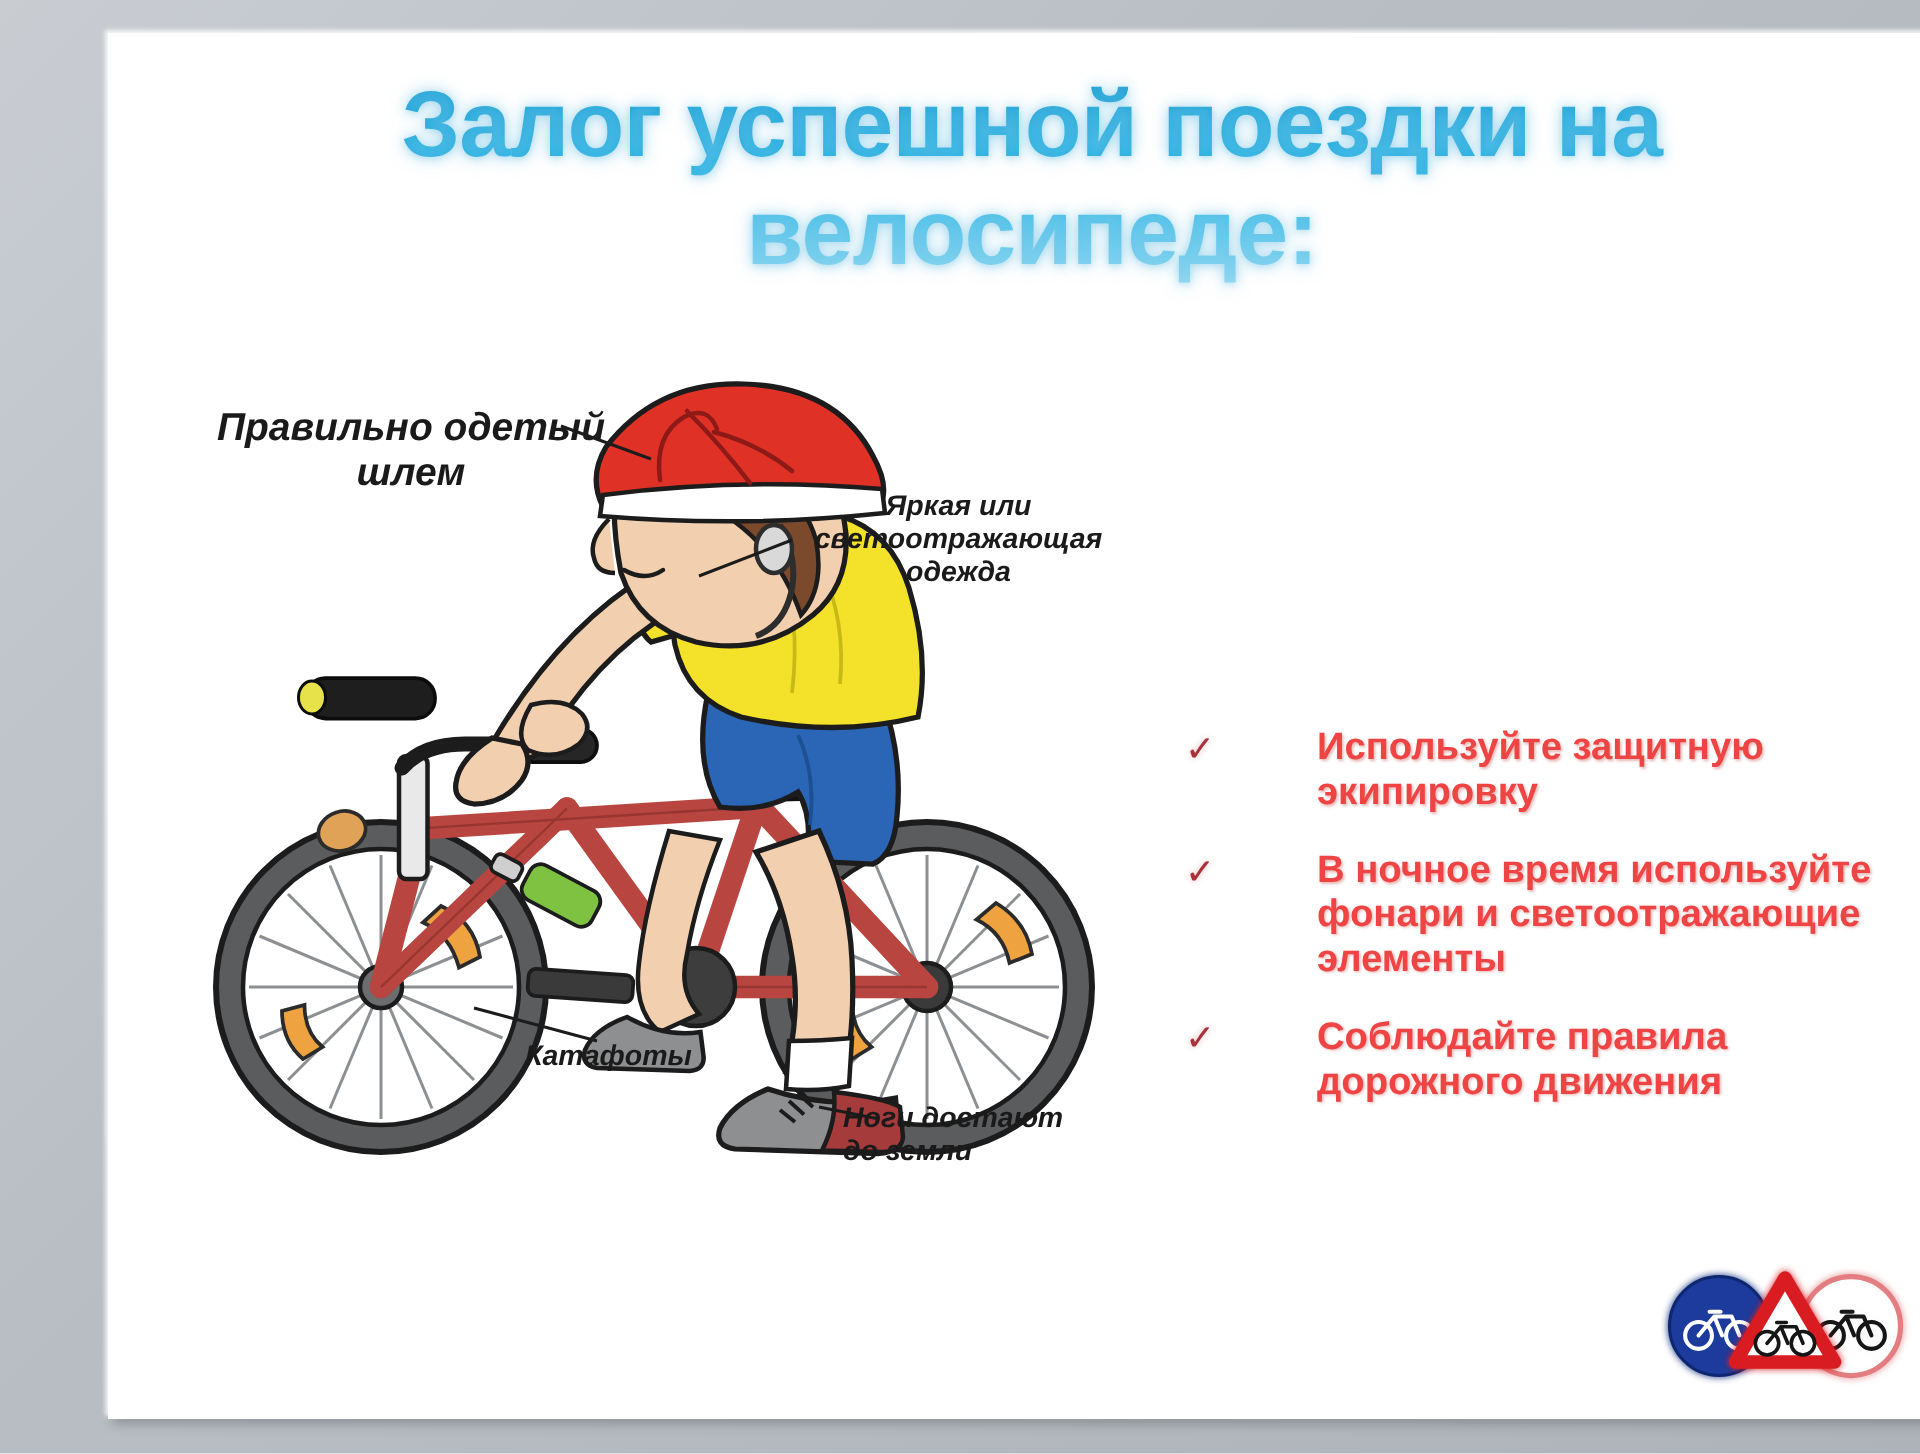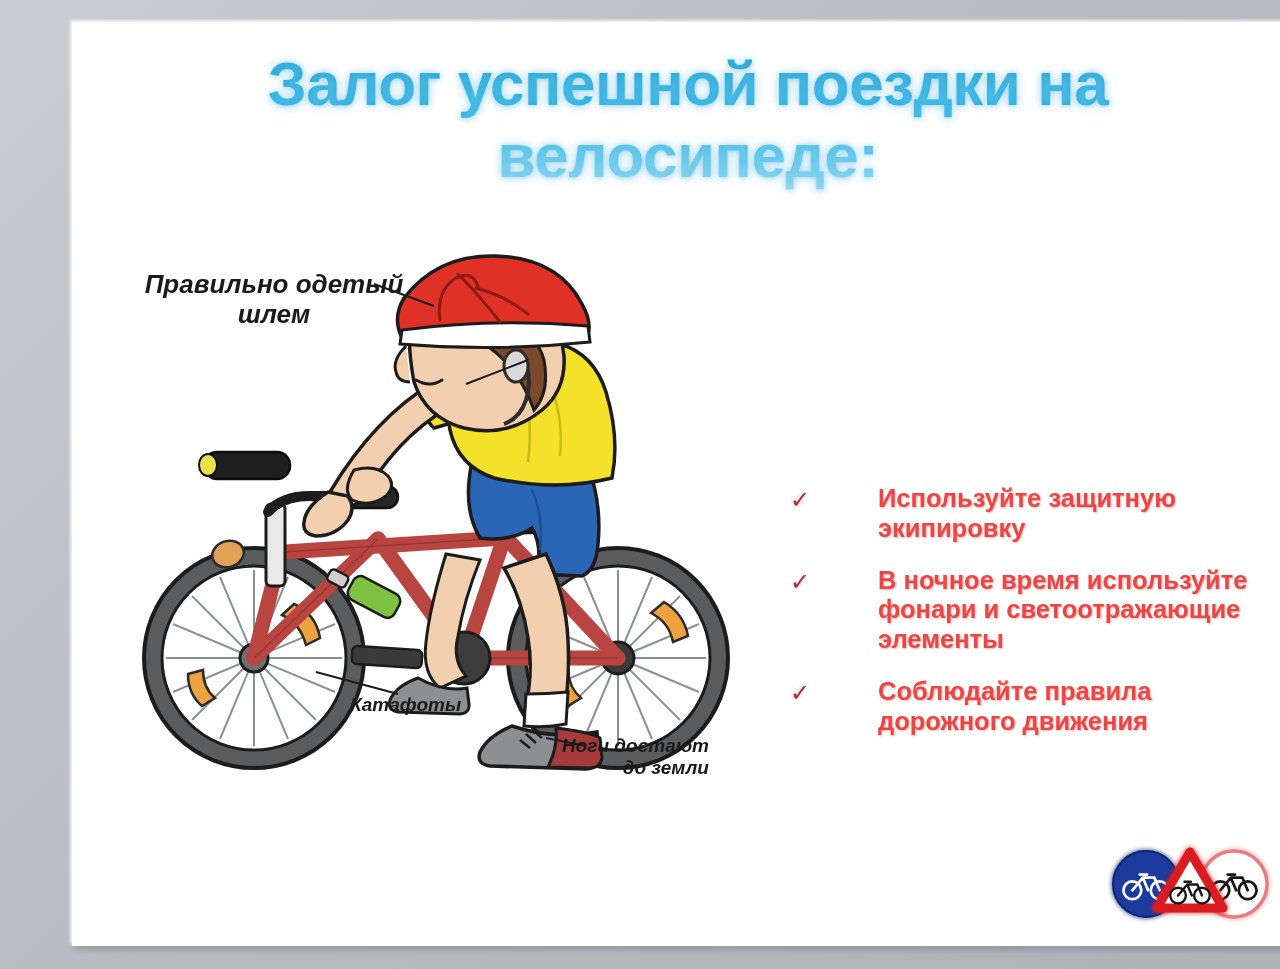--- a/index.html
+++ b/index.html
@@ -45,21 +45,21 @@
     position:absolute;
     font-family:"Liberation Sans", sans-serif;
     font-weight:700;font-style:italic;
     color:#1a1a1a;
     line-height:1.16;
     white-space:pre-line;
   }
   #cal-helmet{left:72px;top:247px;width:260px;font-size:26px;text-align:center;}
   #cal-clothes{left:452px;top:305px;width:230px;font-size:19px;text-align:center;}
   #cal-reflect{left:278px;top:672px;font-size:19px;text-align:left;}
-  #cal-feet{left:490px;top:713px;font-size:19px;text-align:right;}
+  #cal-feet{left:490px;top:713px;font-size:19px;text-align:left;}
 
   
   #bullets{
     position:absolute;left:718px;top:462px;width:500px;
   }
   .bullet{
     position:relative;
     display:flex;
     align-items:flex-start;
     margin-bottom:22px;
@@ -290,20 +290,23 @@
         <line x1="258" y1="30" x2="318" y2="52"></line>
         <line x1="412" y1="106" x2="350" y2="130"></line>
         <line x1="282" y1="440" x2="200" y2="418"></line>
         <line x1="470" y1="492" x2="430" y2="484"></line>
       </g>
     </svg>
   </div>
 
   <div class="callout" id="cal-helmet">Правильно одетый
 шлем</div>
+  <div class="callout" id="cal-clothes">Яркая или
+светоотражающая
+одежда</div>
   <div class="callout" id="cal-reflect">Катафоты</div>
   <div class="callout" id="cal-feet">Ноги достают
 до земли</div>
 
   <div id="bullets">
     <div class="bullet">
       <span class="tick">✓</span>
       <span class="btext">Используйте защитную
 экипировку</span>
     </div>

